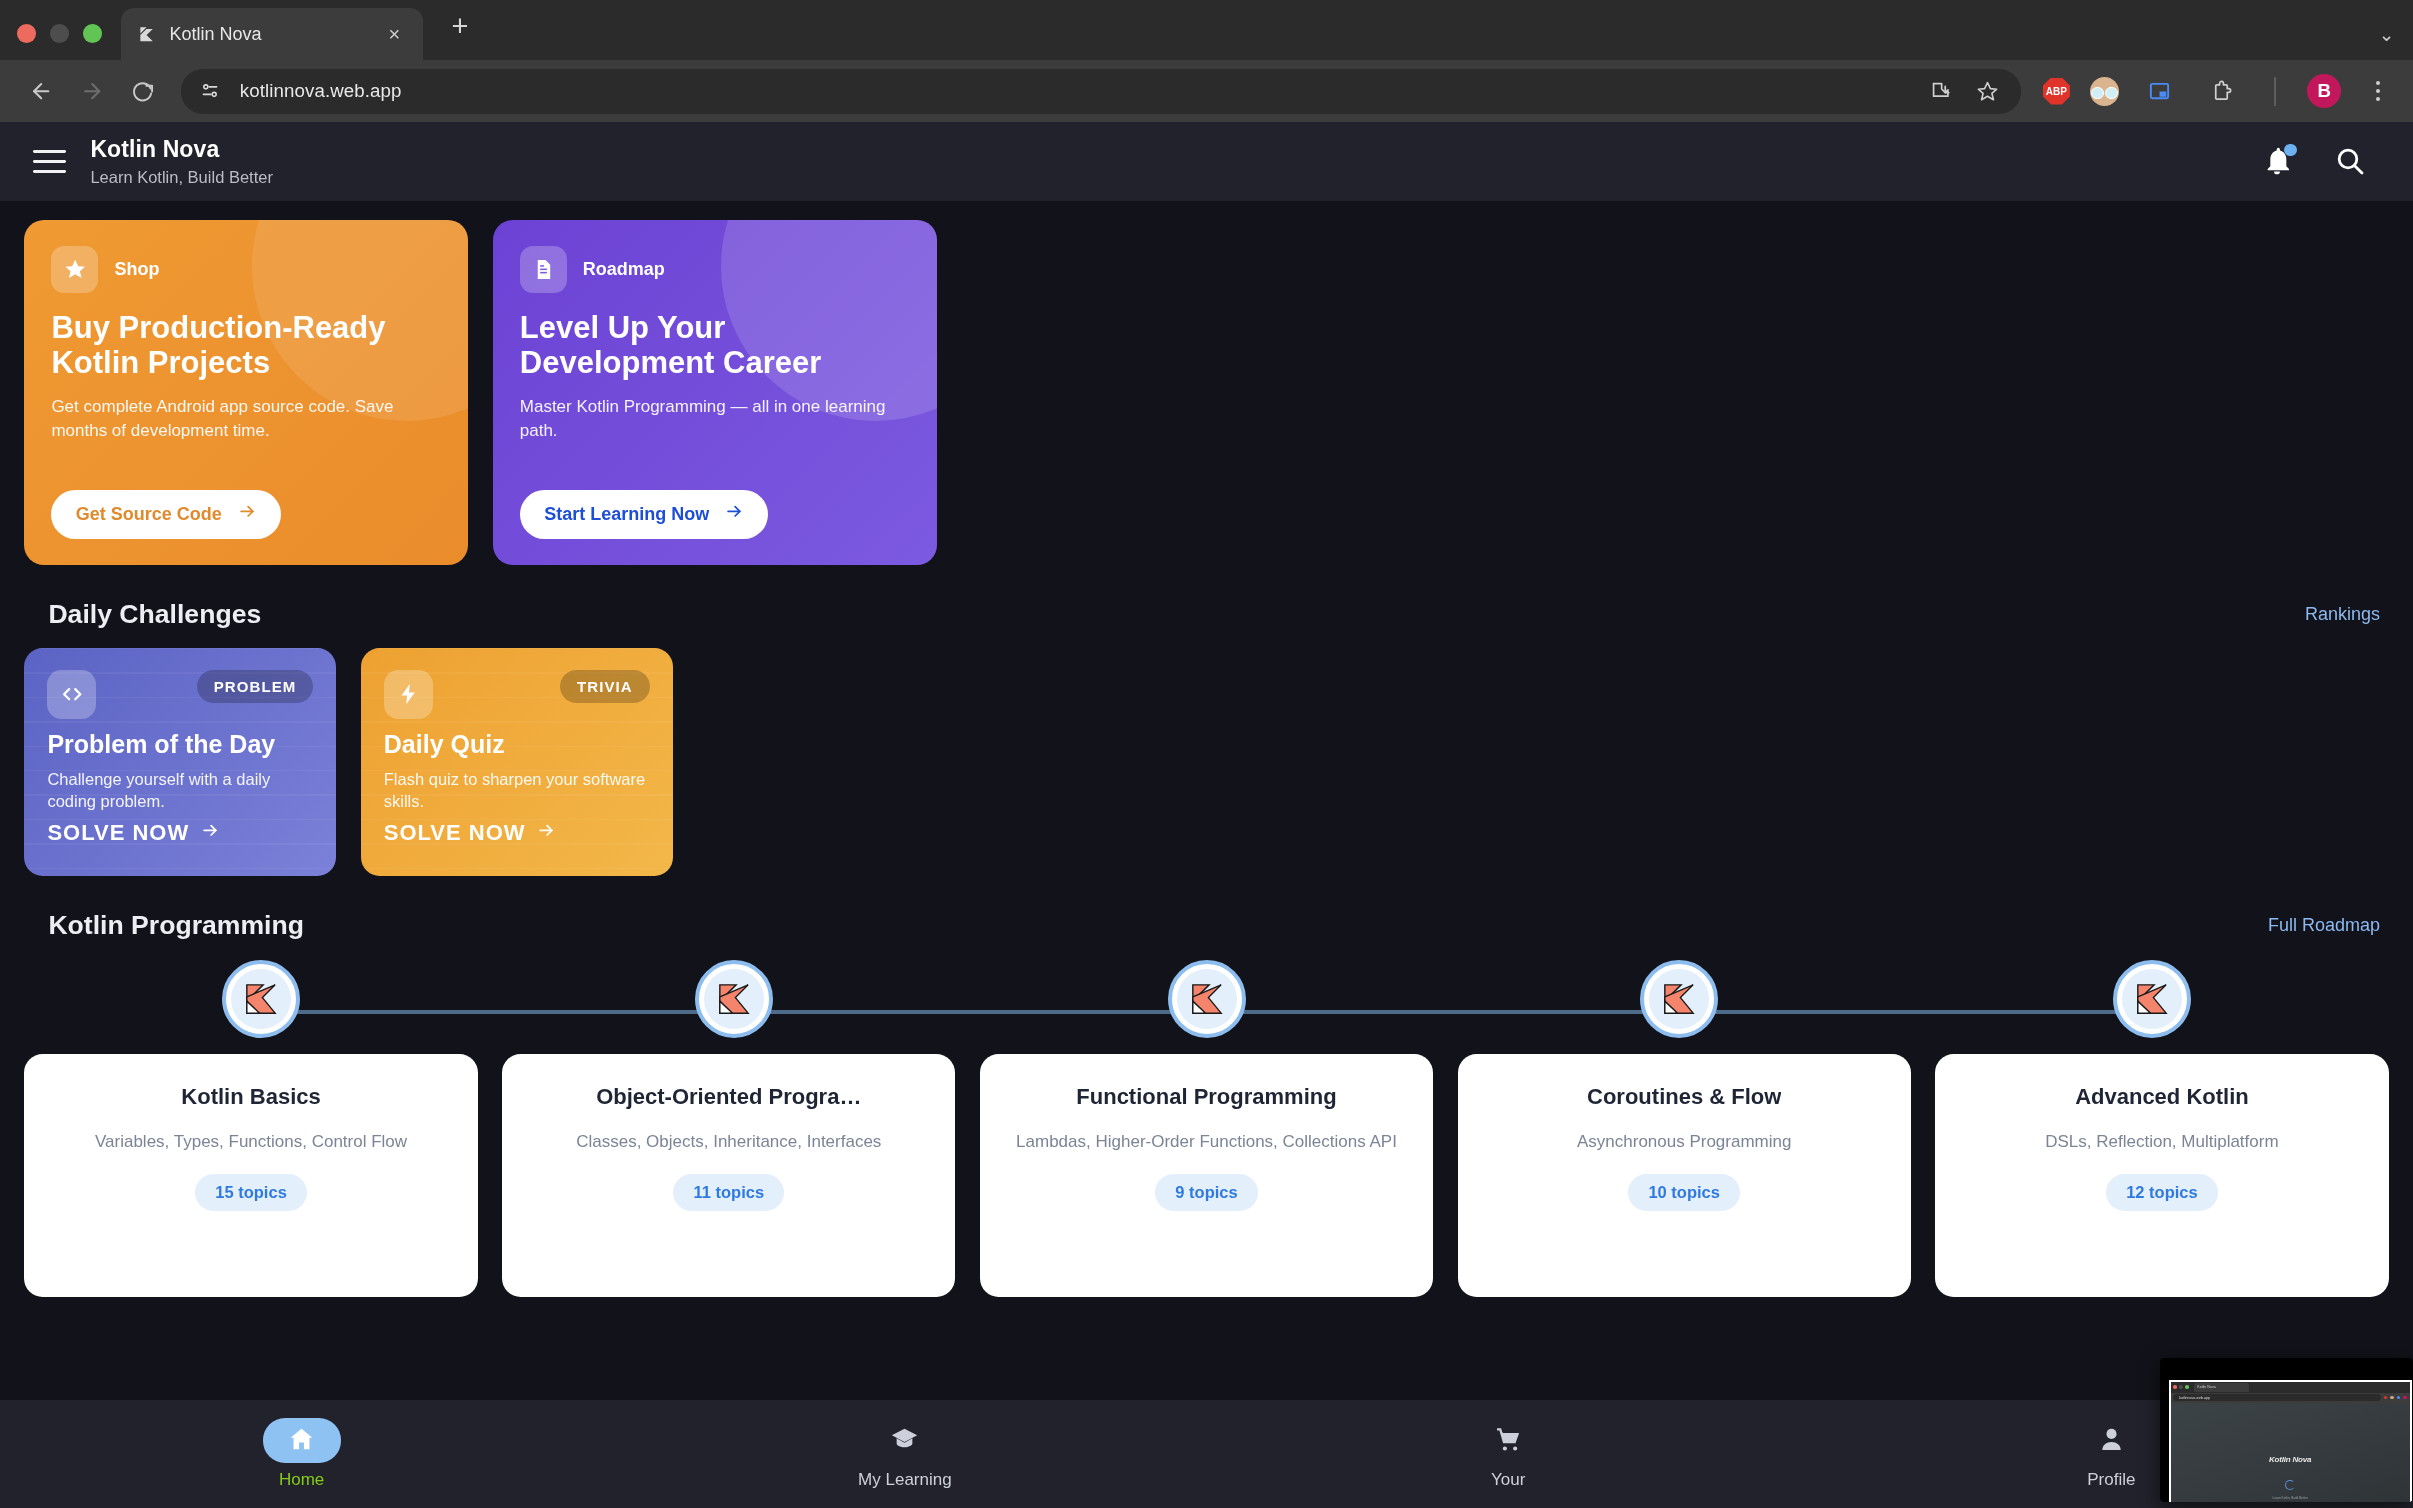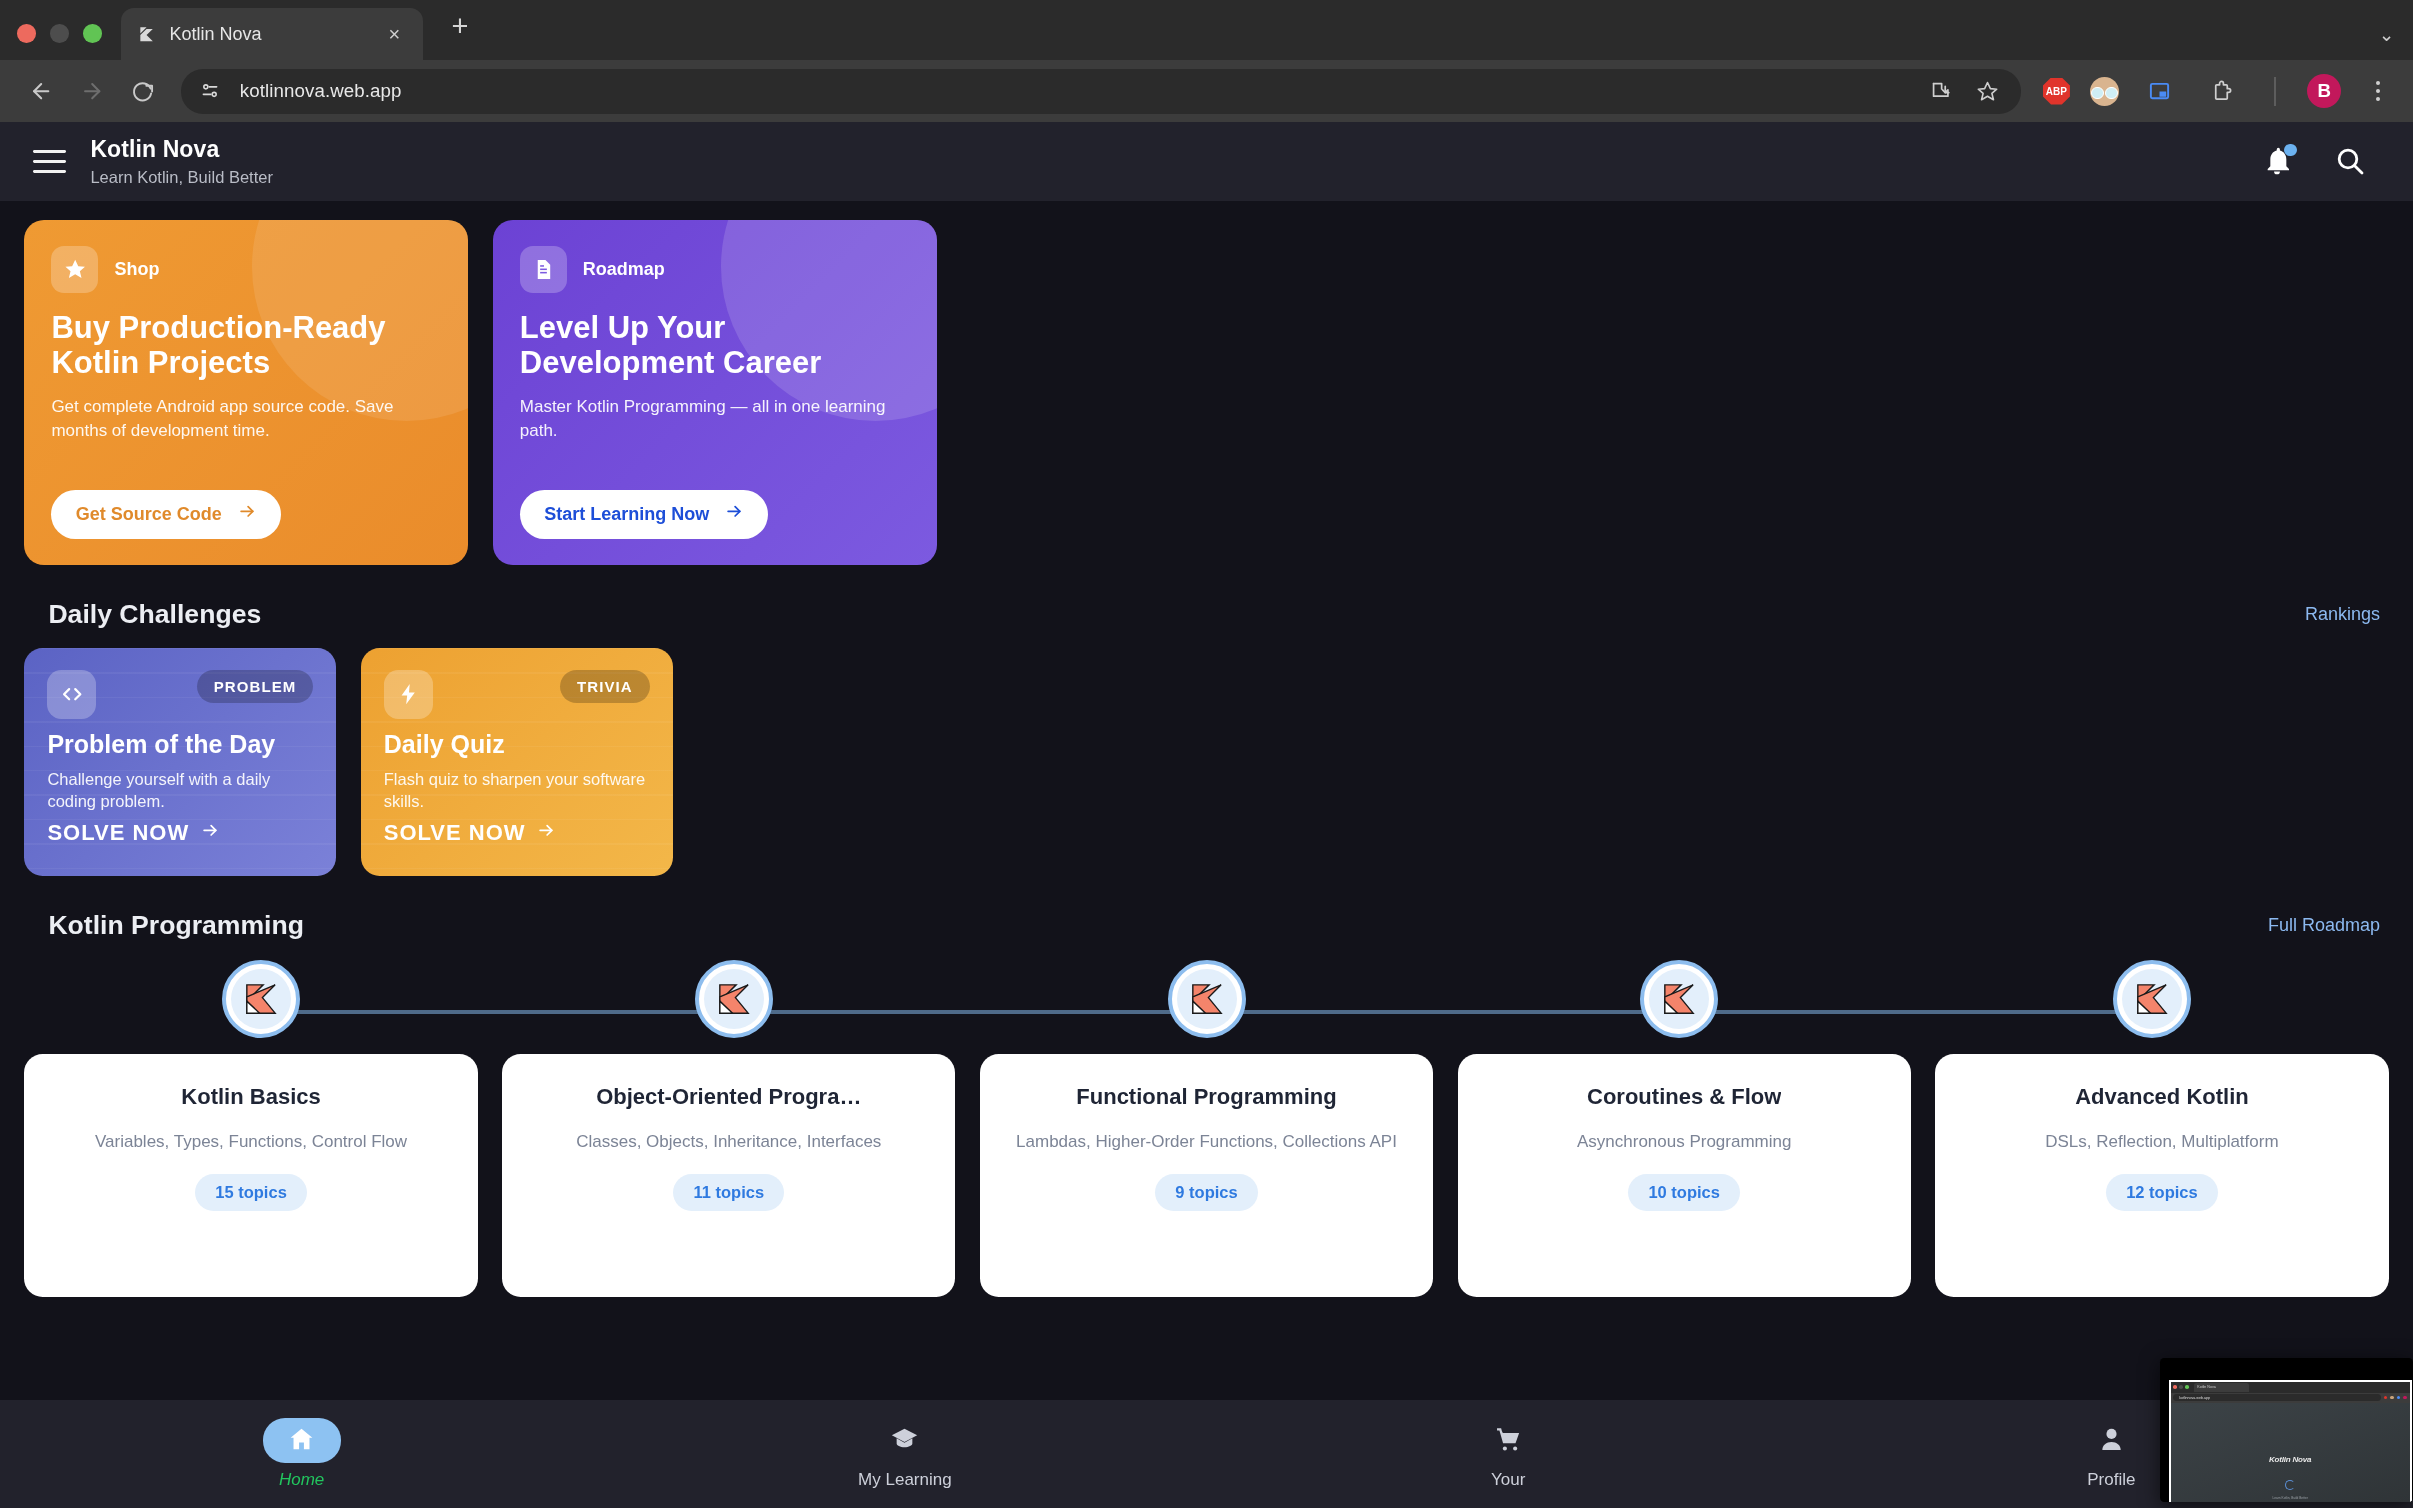--- a/index.html
+++ b/index.html
@@ -140,21 +140,21 @@
   .topic-pill { margin-top: 20px; background:#e3effb; color:#2f7ae0; font-size:16.5px; font-weight:700;
                 height: 37px; padding: 0 20px; border-radius: 18.7px; display:flex; align-items:center; }
 
   
   .bottomnav { position:absolute; left:0; bottom:0; width:2413px; height: 108px; background:#22222c;
                display:flex; align-items:center; }
   .navitem { flex:1; display:flex; flex-direction:column; align-items:center; gap: 7.2px; }
   .nav-ico-wrap { width: 78px; height: 45px; border-radius: 22px; display:flex; align-items:center; justify-content:center; }
   .navitem.active .nav-ico-wrap { background:#8dc2f2; }
   .nav-label { font-size: 17px; color:#cdd0da; }
-  .navitem.active .nav-label { color:#22c55e;font-style:italic; }
+  .navitem.active .nav-label { color:#84cc16; }
 
   
   .pip { position:absolute; right: 0px; bottom: 5.7px; width: 253px; height: 144px;
          background:#000; border-radius: 4.3px; overflow:hidden;
          box-shadow: 0 4.3px 20px rgba(0,0,0,0.6); }
   .pip-inner { position:absolute; left: 8.6px; top: 21.5px; right: 1.4px; bottom: 0;
                background:#3a3f42; border: 2.2px solid #ffffff; border-bottom: none; overflow:hidden; }
   .pip-tabstrip { height: 10.8px; background:#2b2b2b; display:flex; align-items:center; gap:2.2px; padding: 0 2.9px; }
   .pip-dot { width:3.6px; height:3.6px; border-radius:50%; }
   .pip-tab { width: 55px; height: 8.6px; background:#3c3c3c; border-radius: 2.2px 2.2px 0 0; margin-left: 2.9px;

